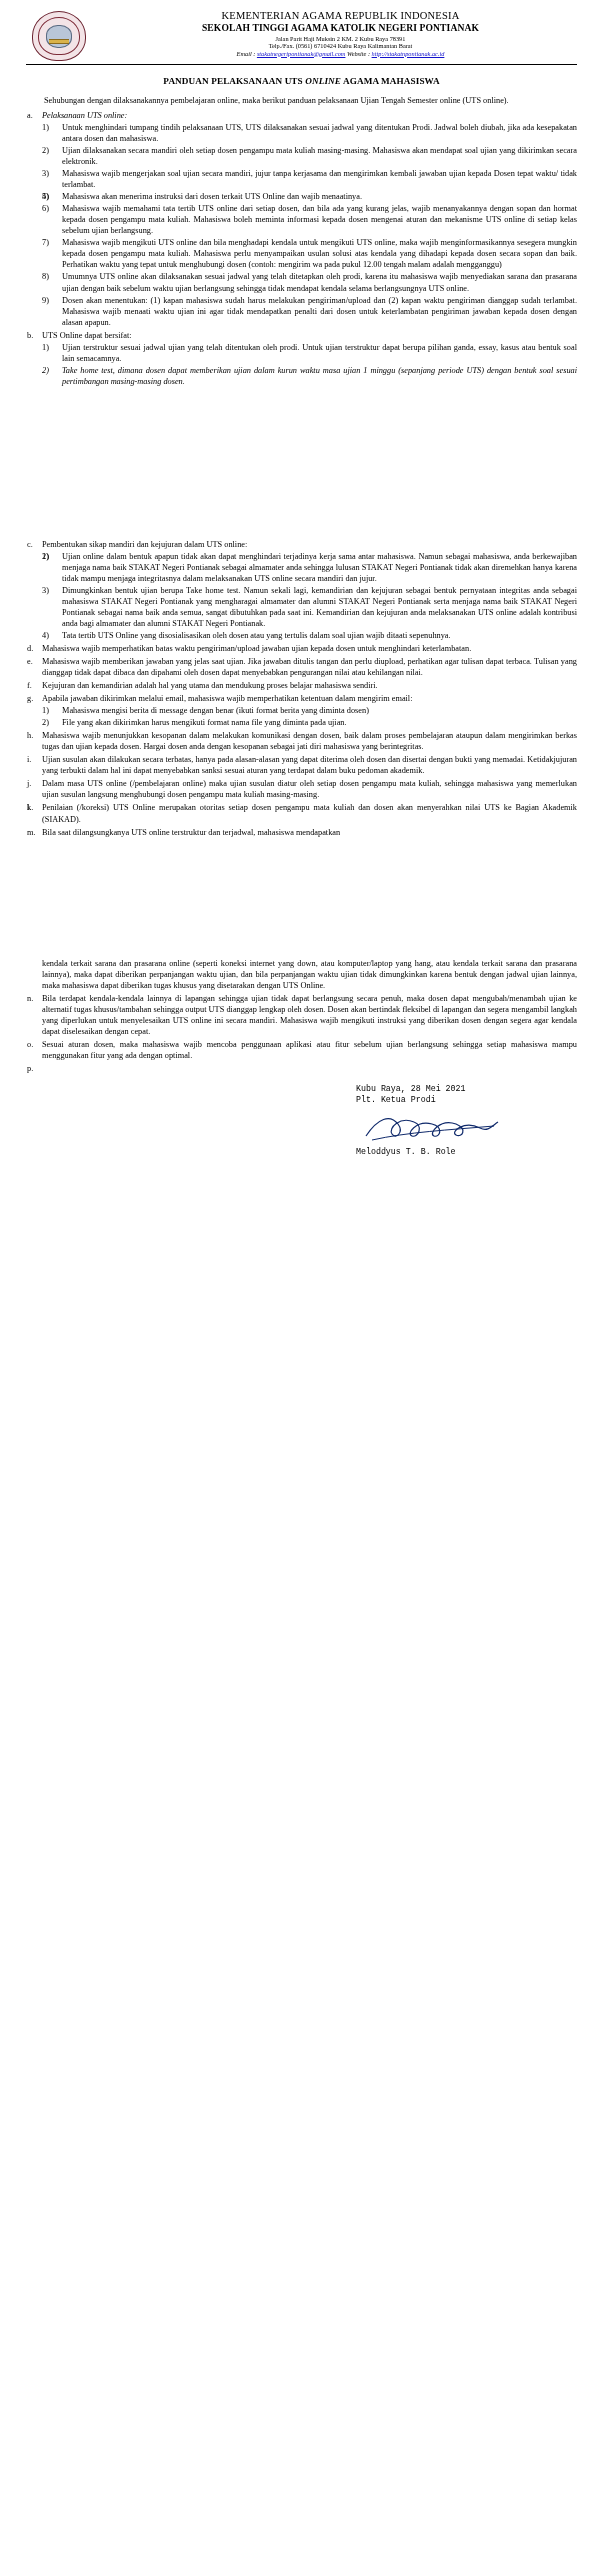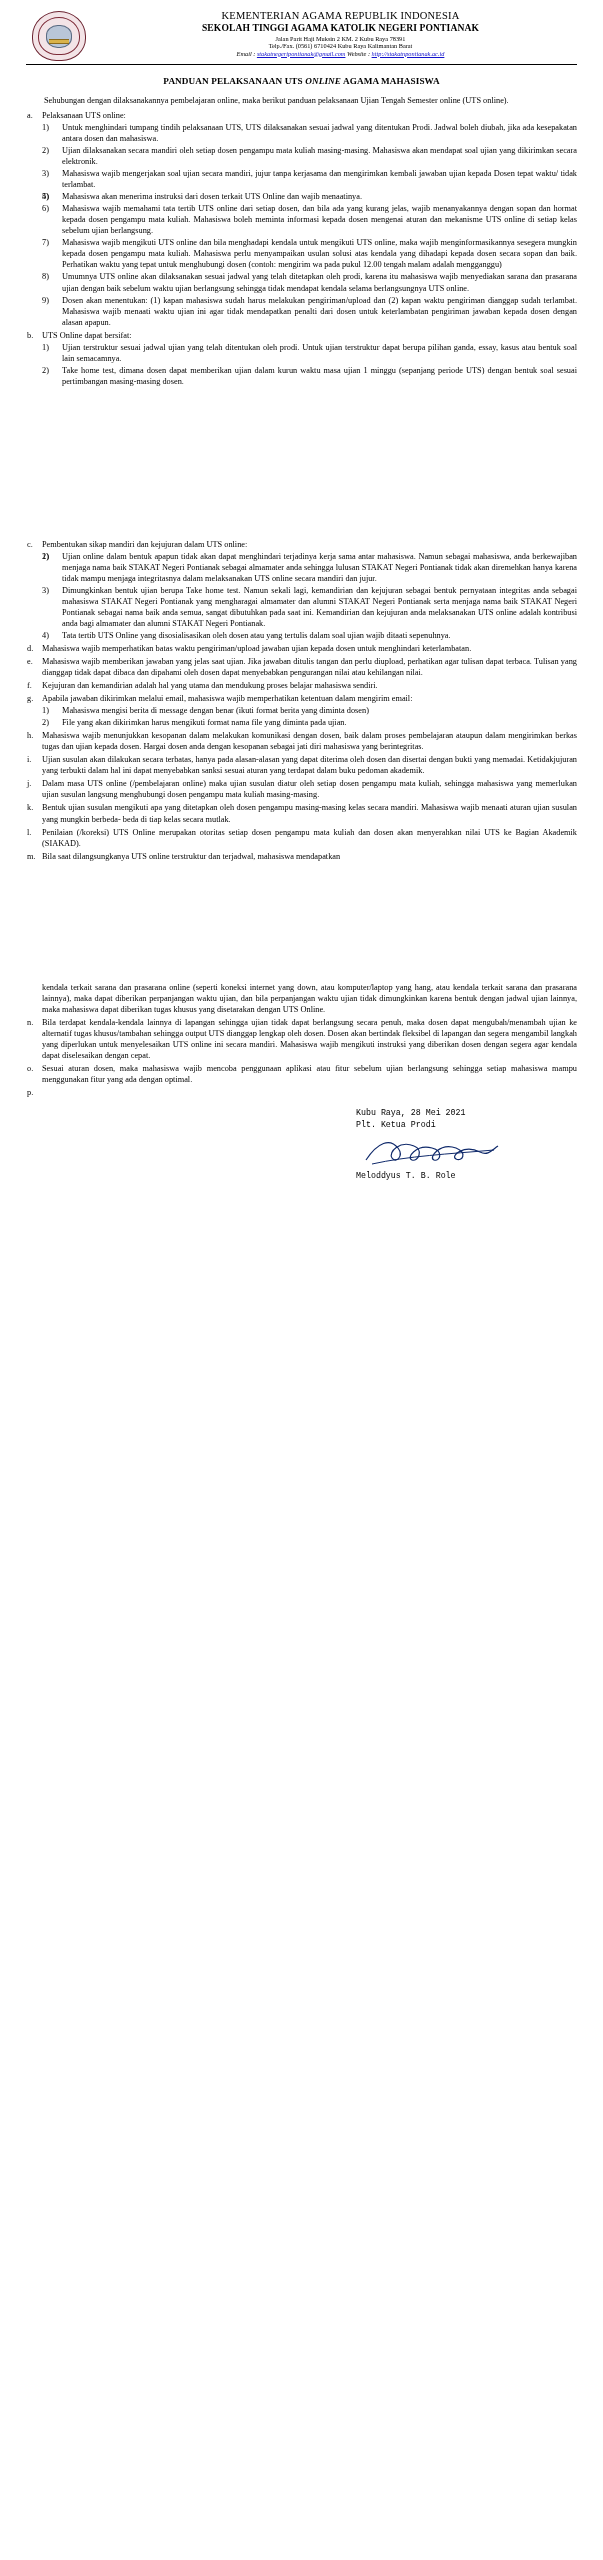--- a/index.html
+++ b/index.html
@@ -80,31 +80,31 @@
   .head-l5 a, .head-l5 .link { color: #1111cc; text-decoration: underline; font-style: italic; }
 
   
   .doc-title {
     text-align: center;
     font-weight: bold;
     font-size: 9.2px;
     margin: 11px 0 9px 0;
     letter-spacing: .1px;
   }
-  .doc-title .it { font-style: italic; }
+  .doc-title .it { }
 
   
   .para {
     font-size: 8.3px;
     text-align: justify;
     line-height: 1.33;
     margin: 0 0 4px 0;
     text-indent: 18px;
   }
-  .it { }
+  .it { font-style: italic; }
 
   ol.lvl1 {
     margin: 0;
     padding: 0;
     list-style: none;
   }
   ol.lvl1 > li {
     position: relative;
     padding-left: 16px;
     font-size: 8.3px;
@@ -265,21 +265,20 @@
     <li>
       <span class="mk">i.</span>
       <span class="sec-head">Ujian susulan akan dilakukan secara terbatas, hanya pada alasan-alasan yang dapat diterima oleh dosen dan disertai dengan bukti yang memadai. Ketidakjujuran yang terbukti dalam hal ini dapat menyebabkan sanksi sesuai aturan yang terdapat dalam buku pedoman akademik.</span>
     </li>
     <li>
       <span class="mk">j.</span>
       <span class="sec-head">Dalam masa UTS online (/pembelajaran online) maka ujian susulan diatur oleh setiap dosen pengampu mata kuliah, sehingga mahasiswa yang memerlukan ujian susulan langsung menghubungi dosen pengampu mata kuliah masing-masing.</span>
     </li>
     <li>
       <span class="mk">k.</span>
-      <span class="sec-head">Bentuk ujian susulan mengikuti apa yang ditetapkan oleh dosen pengampu masing-masing kelas secara mandiri. Mahasiswa wajib menaati aturan ujian susulan yang mungkin berbeda- beda di tiap kelas secara mutlak.</span>
     </li>
     <li>
       <span class="mk">l.</span>
       <span class="sec-head">Penilaian (/koreksi) UTS Online merupakan otoritas setiap dosen pengampu mata kuliah dan dosen akan menyerahkan nilai UTS ke Bagian Akademik (SIAKAD).</span>
     </li>
     <li>
       <span class="mk">m.</span>
       <span class="sec-head">Bila saat dilangsungkanya UTS online terstruktur dan terjadwal, mahasiswa mendapatkan</span>
     </li>
   </ol>

